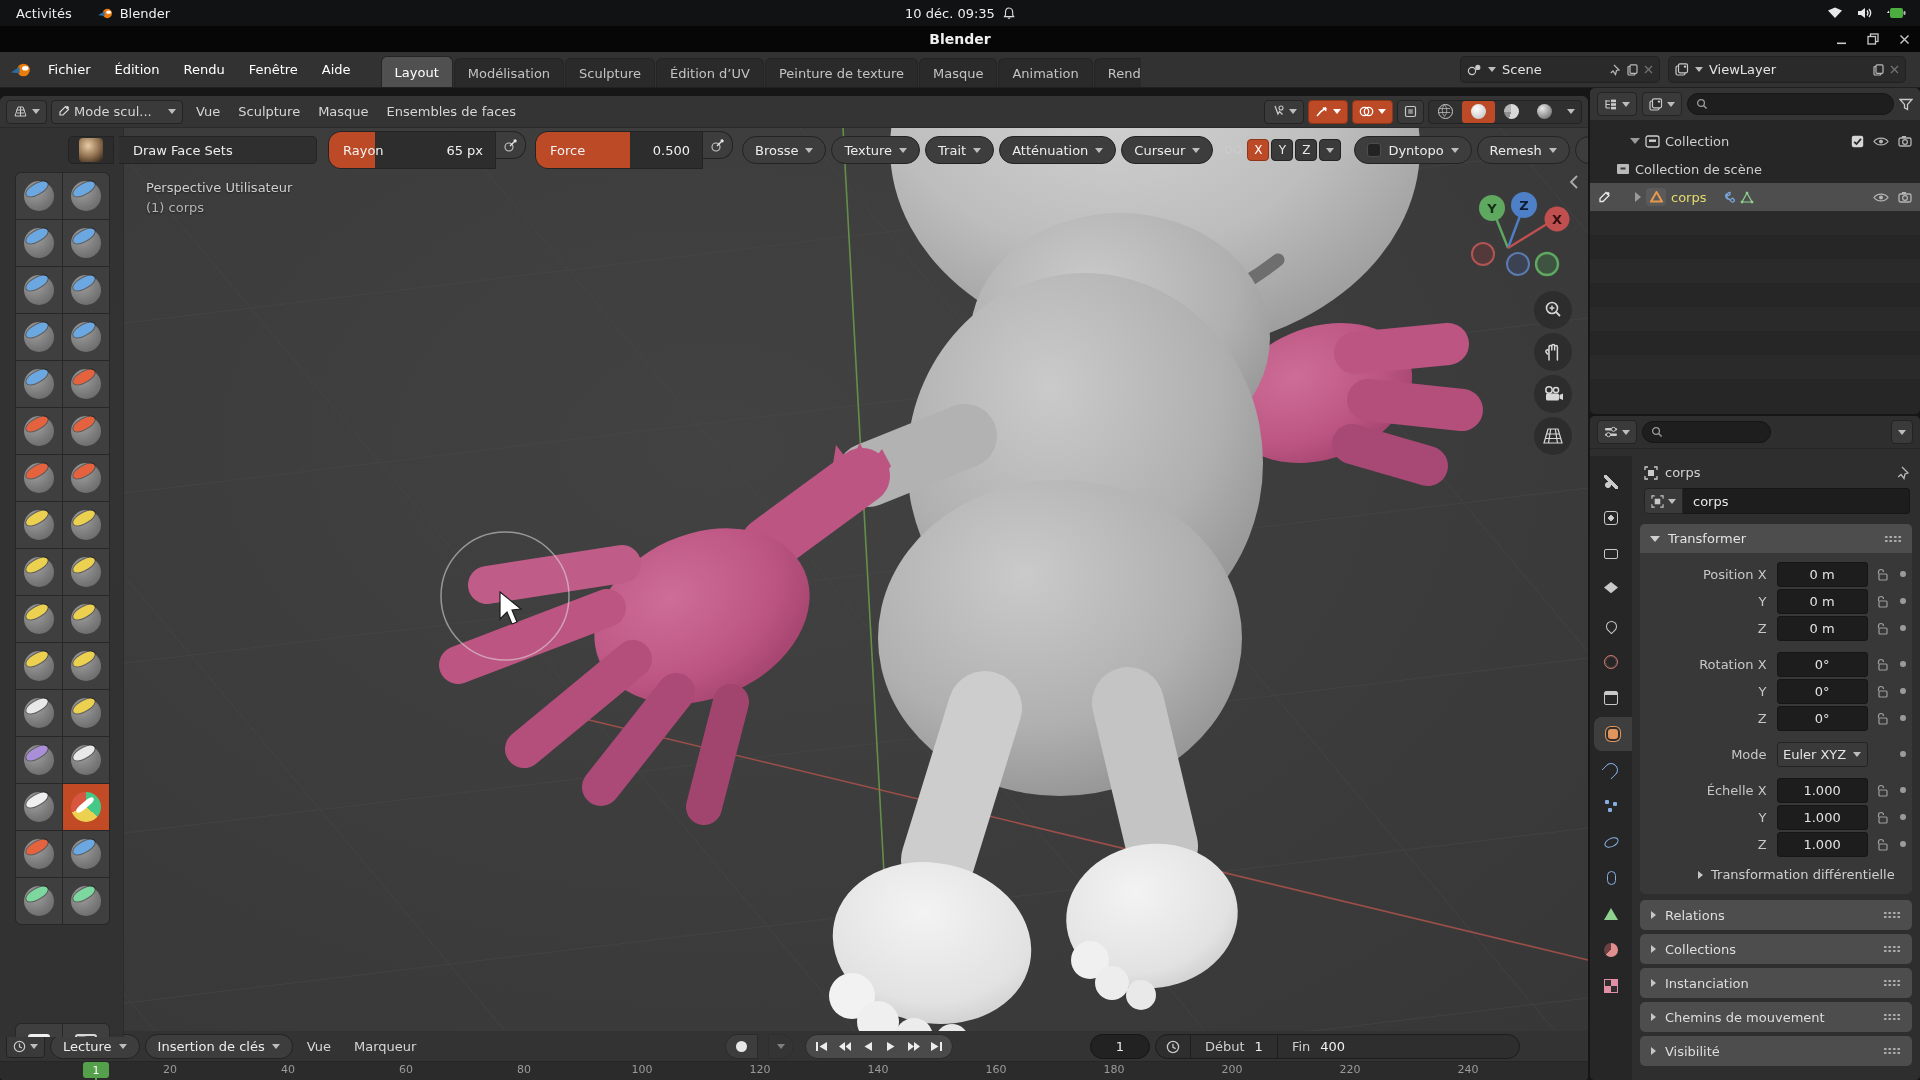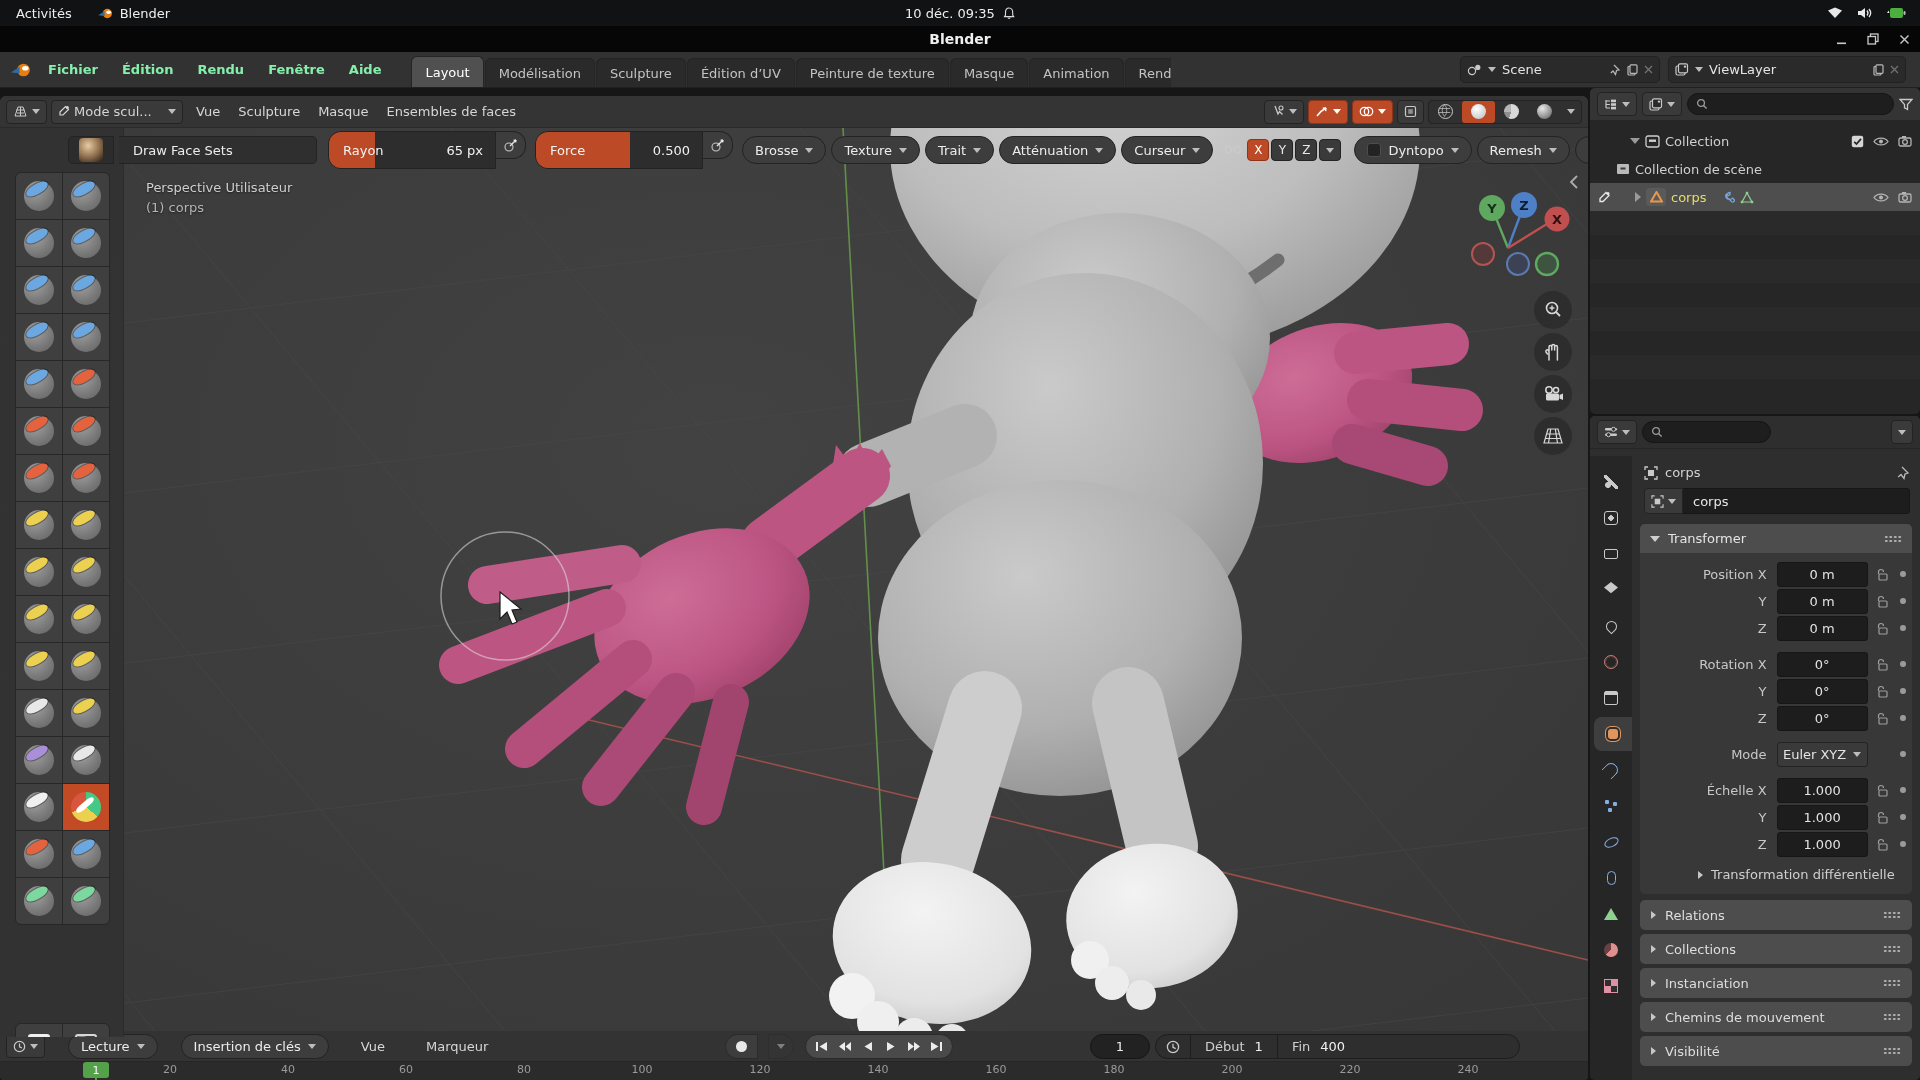--- a/index.html
+++ b/index.html
@@ -19,21 +19,21 @@
   
   #titlebar { position:absolute; left:0; top:26px; width:1920px; height:26px; background:#060606;
               display:flex; align-items:center; justify-content:center; }
   #titlebar .t { font-weight:bold; font-size:14px; color:#f0f0f0; }
   #titlebar .wctrl { position:absolute; right:10px; top:0; height:26px; display:flex; gap:20px; align-items:center; }
 
   
   #topbar { position:absolute; left:0; top:52px; width:1920px; height:36px; background:#323232;
             display:flex; align-items:flex-end; border-bottom:1px solid #202020; }
   .menubar { display:flex; align-items:center; height:36px; }
-  .menu-item { padding:0 12px; height:36px; display:flex; align-items:center; color:#86efac; border-radius:4px; cursor:default;font-weight:bold; }
+  .menu-item { padding:0 12px; height:36px; display:flex; align-items:center; color:#ffffff; border-radius:4px; cursor:default; }
   .tabs { display:flex; align-items:flex-end; margin-left:18px; height:36px; overflow:hidden; max-width:760px; }
   .tab { background:#2a2a2a; color:#c3c3c3; border:1px solid #242424; border-bottom:none;
          border-radius:6px 6px 0 0; padding:0 13px; height:29px; display:flex; align-items:center;
          margin-right:1px; white-space:nowrap; }
   .tab[data-active="true"] { background:#505050; color:#fff; height:31px; }
   .idblock { display:flex; align-items:center; background:#2a2a2a; border:1px solid #212121; border-radius:5px;
              height:27px; margin-bottom:4px; padding:0 6px; gap:6px; }
   .idblock .nm { color:#e3e3e3; flex:1; white-space:nowrap; overflow:hidden; }
 
   
@@ -136,21 +136,21 @@
   .trow .vf { width:98px; background:#1d1d1d; border:1px solid #161616; height:25px; border-radius:3px; display:flex; align-items:center; justify-content:center; color:#e3e3e3; }
   .trow .vf.dd2 { background:#3a3a3a; border-color:#232323; gap:7px; }
   .trow .lock { margin-left:8px; width:16px; display:flex; justify-content:center; }
   .trow .dot { margin-left:10px; width:6px; height:6px; border-radius:50%; background:#9a9a9a; }
   .grpgap { height:9px; }
   .subpanel { display:flex; align-items:center; gap:8px; color:#cfcfcf; padding:9px 0 2px 52px; }
   .cpanel { margin:0 8px 4px 8px; height:30px; background:#4d4d4d; border-radius:5px; display:flex; align-items:center; gap:9px; padding:0 11px; color:#dedede; }
   .cpanel .dots { margin-left:auto; }
 
   
-  .tl-header { position:relative; height:31px; background:#333; border-bottom:1px solid #262626; display:flex; align-items:center; gap:23px; padding:0 6px; }
+  .tl-header { position:relative; height:31px; background:#333; border-bottom:1px solid #262626; display:flex; align-items:center; gap:5px; padding:0 6px; }
   .tl-ruler { position:relative; height:18px; background:#2b2b2b; }
   .tick { position:absolute; top:1px; width:118px; text-align:center; color:#9a9a9a; font-size:11px; }
   .playhead { position:absolute; left:83px; top:0; width:26px; height:16px; background:#55a04a; border-radius:3px; color:#fff;
               font-size:11px; display:flex; align-items:center; justify-content:center; }
   .playcluster { position:absolute; left:805px; top:3px; height:25px; display:flex; background:#4a4a4a; border:1px solid #2a2a2a; border-radius:13px; align-items:center; padding:0 4px; }
   .pbtn { width:23px; height:21px; display:flex; align-items:center; justify-content:center; }
   .recpill { position:absolute; left:725px; top:3px; height:25px; display:flex; align-items:center; background:#3d3d3d; border:1px solid #2a2a2a; border-radius:13px 0 0 13px; padding:0 10px; }
   .recpill2 { position:absolute; left:768px; top:3px; height:25px; width:26px; display:flex; align-items:center; justify-content:center; background:#363636; border:1px solid #2a2a2a; border-radius:0 13px 13px 0; opacity:.55; }
   .framefld { position:absolute; left:1090px; top:3px; width:60px; height:25px; background:#222; border:1px solid #161616; border-radius:13px; display:flex; align-items:center; justify-content:center; color:#eee; }
   .rangegrp { position:absolute; left:1155px; top:3px; width:365px; height:25px; background:#2e2e2e; border:1px solid #1d1d1d; border-radius:13px; display:flex; align-items:center; overflow:hidden; }

